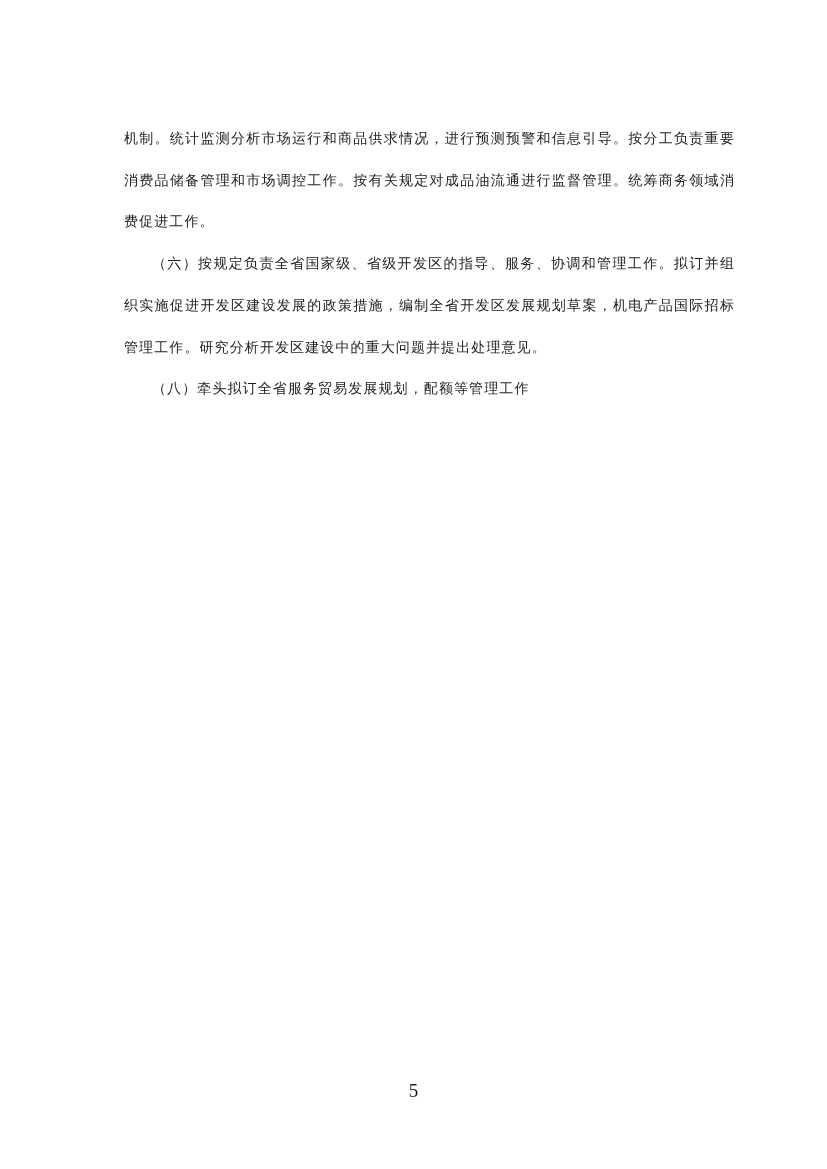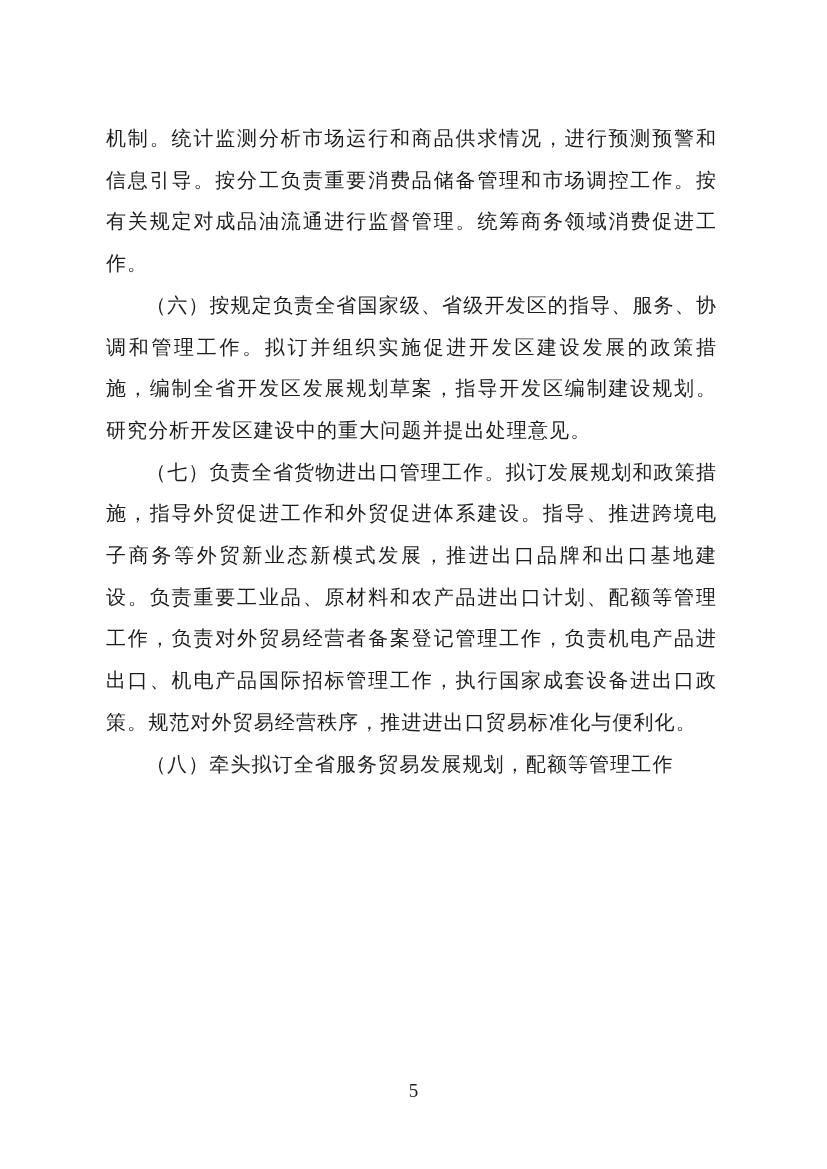--- a/index.html
+++ b/index.html
@@ -11,24 +11,24 @@
     position: relative;
     width: 827px;
     height: 1169px;
     background: #ffffff;
     overflow: hidden;
     font-family: "Liberation Serif", "DejaVu Serif", serif;
     color: #1d1d1d;
   }
   .content {
     position: absolute;
-    left: 106px;
+    left: 124px;
     top: 118px;
     width: 611px;
-    font-size: 20px;
+    font-size: 14px;
     line-height: 41.7px;
     letter-spacing: 1.1px;
     text-align: justify;
     text-justify: inter-ideograph;
   }
   .content p {
     margin: 0;
     padding: 0;
   }
   .content p.indent {
@@ -44,18 +44,17 @@
     letter-spacing: 0;
     color: #1d1d1d;
   }
 </style>
 </head>
 <body>
 
 <div class="page">
   <div class="content">
     <p>机制。统计监测分析市场运行和商品供求情况，进行预测预警和信息引导。按分工负责重要消费品储备管理和市场调控工作。按有关规定对成品油流通进行监督管理。统筹商务领域消费促进工作。</p>
-    <p class="indent">（六）按规定负责全省国家级、省级开发区的指导、服务、协调和管理工作。拟订并组织实施促进开发区建设发展的政策措施，编制全省开发区发展规划草案，指导开发区编制建设规划。研究分析开发区建设中的重大问题并提出处理意见。</p>
-    <p class="indent">（七）负责全省货物进出口管理工作。拟订发展规划和政策措施，指导外贸促进工作和外贸促进体系建设。指导、推进跨境电子商务等外贸新业态新模式发展，推进出口品牌和出口基地建设。负责重要工业品、原材料和农产品进出口计划、配额等管理工作，负责对外贸易经营者备案登记管理工作，负责机电产品进出口、机电产品国际招标管理工作，执行国家成套设备进出口政策。规范对外贸易经营秩序，推进进出口贸易标准化与便利化。</p>
+    <p class="indent">（六）按规定负责全省国家级、省级开发区的指导、服务、协调和管理工作。拟订并组织实施促进开发区建设发展的政策措施，编制全省开发区发展规划草案，机电产品国际招标管理工作。研究分析开发区建设中的重大问题并提出处理意见。</p>
     <p class="indent">（八）牵头拟订全省服务贸易发展规划，配额等管理工作</p>
   </div>
   <div class="page-number">5</div>
 </div>
 
 </body></html>

